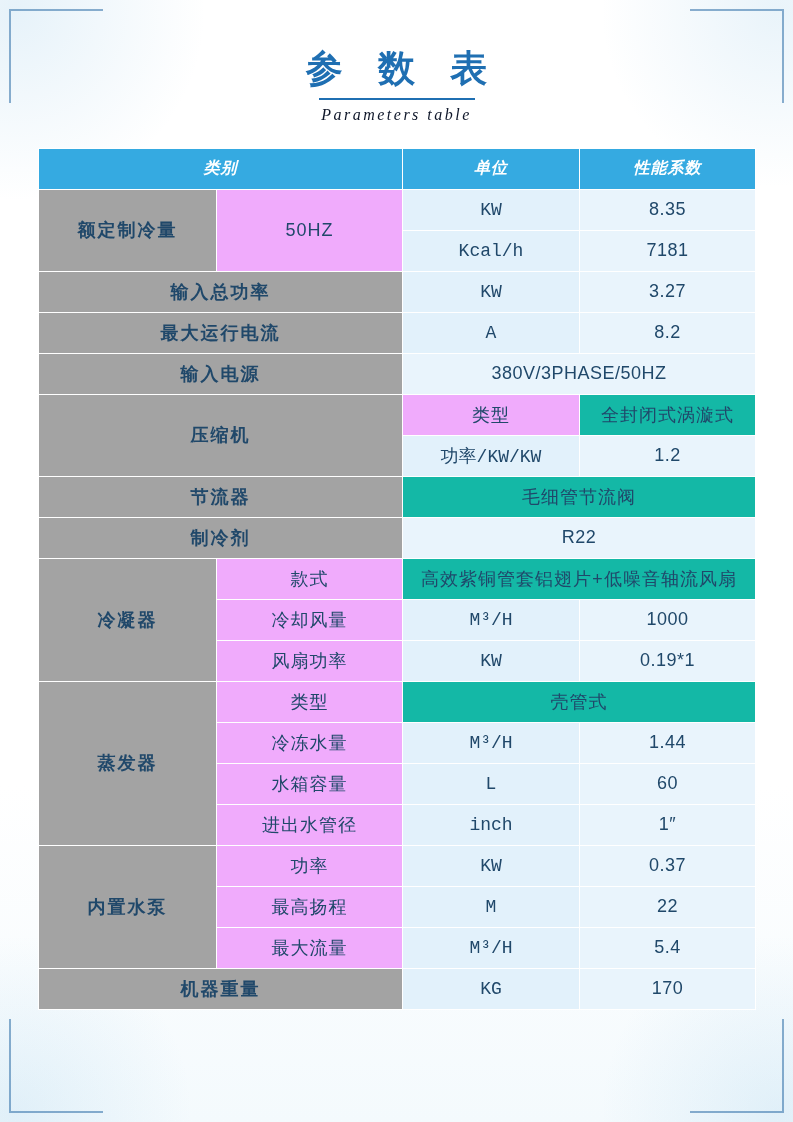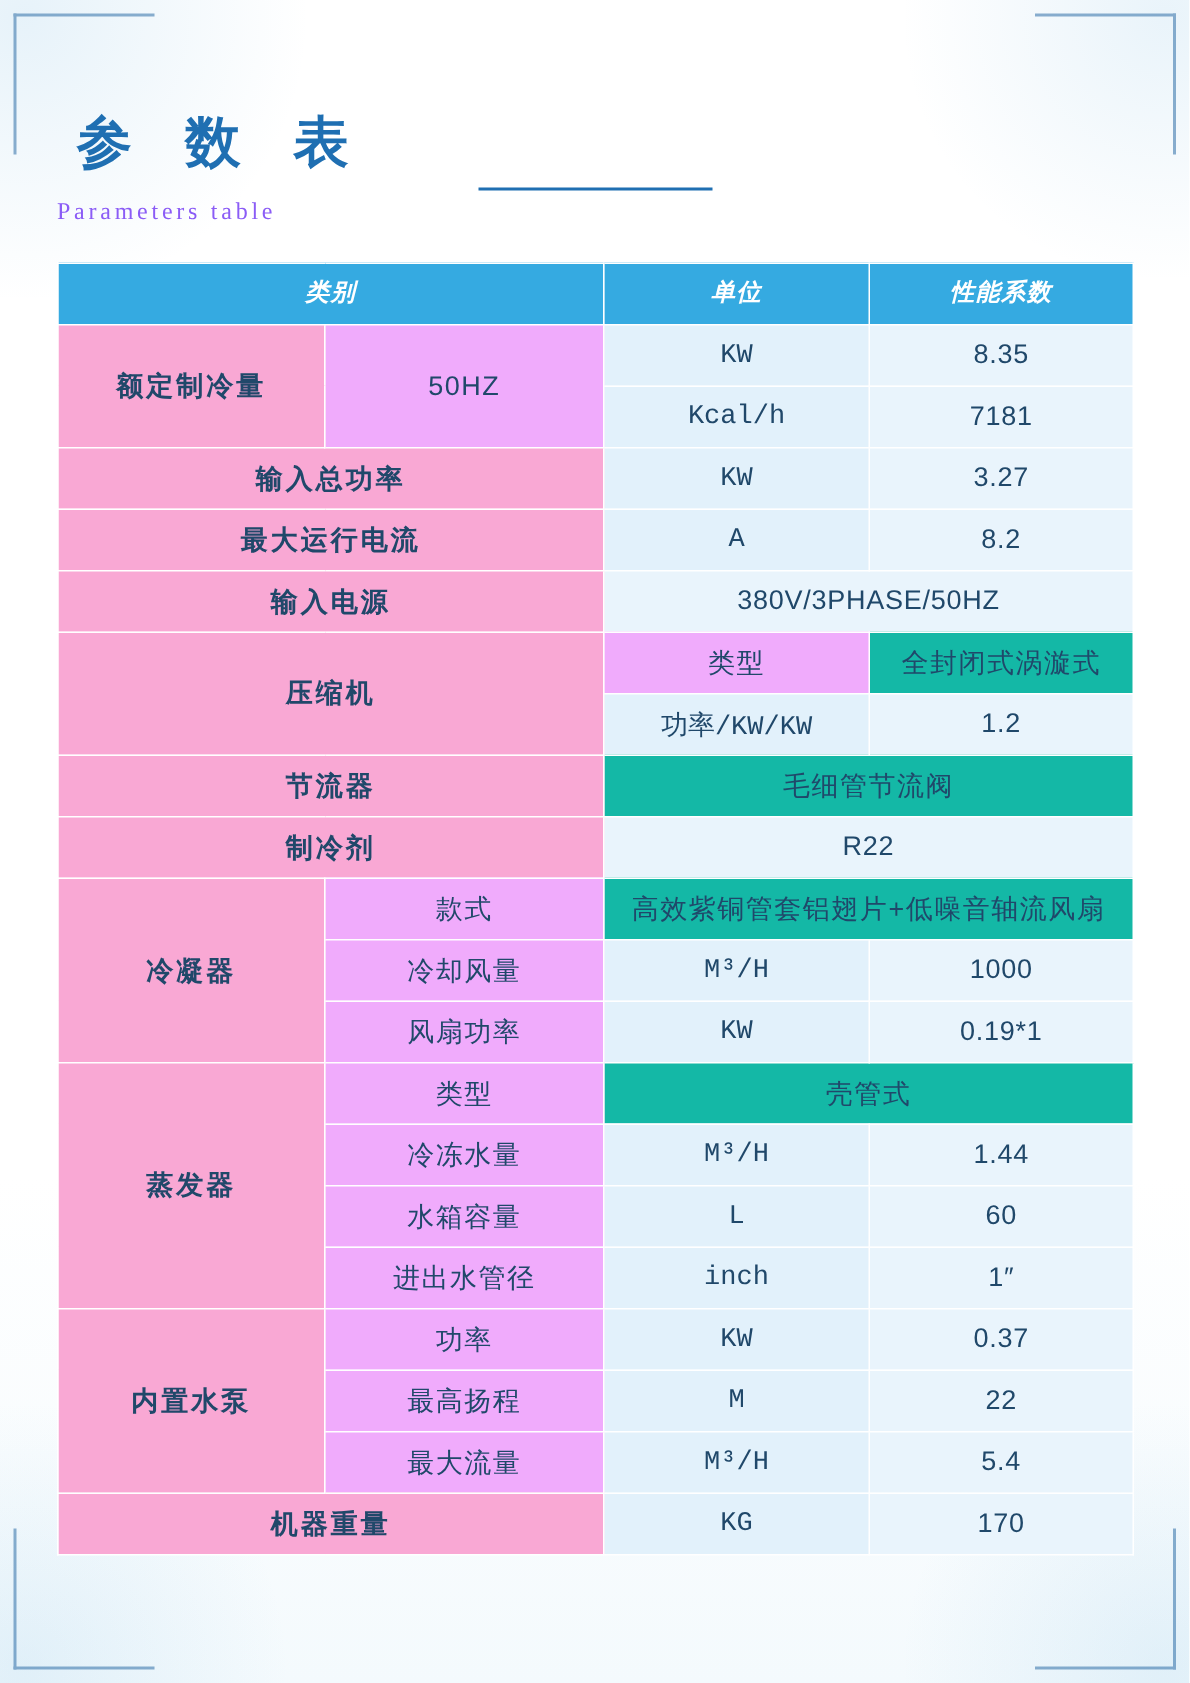--- a/index.html
+++ b/index.html
@@ -37,44 +37,45 @@
   .corner.tr { top: 9px; right: 9px; border-left: none; border-bottom: none; }
   .corner.bl { bottom: 9px; left: 9px; border-right: none; border-top: none; }
   .corner.br { bottom: 9px; right: 9px; border-left: none; border-top: none; }
 
   .content {
     position: relative;
     padding: 0 38px;
   }
 
   .title-block {
-    text-align: left;
-    padding-top: 75px;
+    text-align: center;
+    padding-top: 48px;
   }
   .title-cn {
     font-family: "Liberation Serif", serif;
     font-size: 37px;
     font-weight: bold;
     color: #1f6fb2;
     letter-spacing: 13px;
     text-indent: 13px;
     line-height: 1.15;
   }
   .title-rule {
     width: 156px;
     height: 2px;
     background: #1f6fb2;
     margin: 7px auto 0 auto;
   }
   .title-en {
     font-family: "Liberation Serif", serif;
     font-size: 16px;
-    color: #8b5cf6;
+    color: #0f172a;
     letter-spacing: 2.5px;
     margin-top: 6px;
+    font-style: italic;
   }
 
   table.params {
     width: 717px;
     margin: 24px auto 0 auto;
     border-collapse: collapse;
     table-layout: fixed;
     font-family: "Liberation Sans", sans-serif;
   }
   table.params col.c1 { width: 178px; }
@@ -95,21 +96,21 @@
   table.params thead th {
     background: #35aae1;
     color: #ffffff;
     font-size: 16px;
     font-weight: bold;
     height: 40px;
     letter-spacing: 1px;
     font-style: italic;
   }
   td.lbl {
-    background: #f9a8d4;
+    background: #a3a3a3;
     font-weight: bold;
     font-size: 16px;
     letter-spacing: 2px;
     color: #17405f;
   }
   td.sub {
     background: #f0abfc;
     font-size: 15px;
     letter-spacing: 1px;
     color: #1b4666;

